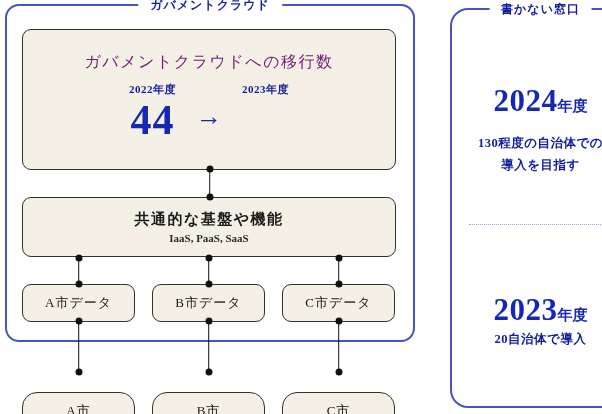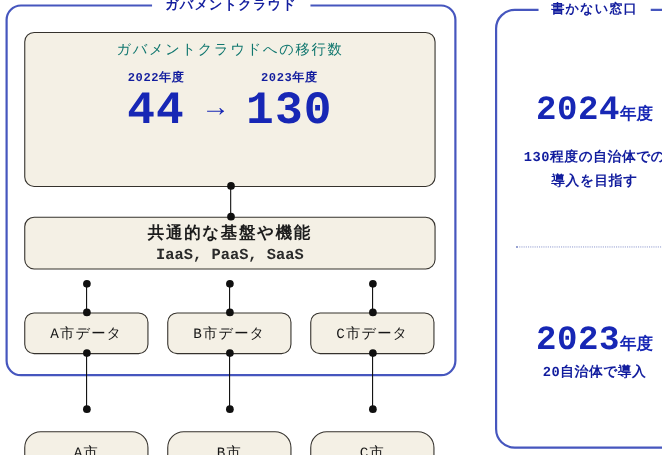--- a/index.html
+++ b/index.html
@@ -6,46 +6,46 @@
     --blue:#4656be;
     --navy:#121d9e;
     --navy2:#1727b5;
     --cream:#f4f0e5;
     --boxline:#35322d;
     --ink:#101010;
   }
   html,body{margin:0;padding:0;background:#fff;}
   .canvas{
     position:relative;width:602px;height:414px;background:#ffffff;
-    font-family:Liberation Mono, monospace;overflow:hidden;
+    font-family:Liberation Serif, serif;overflow:hidden;
   }
   
   .panel{position:absolute;border:2px solid var(--blue);box-sizing:border-box;background:transparent;}
   .panel-left{left:5px;top:4px;width:410px;height:338px;border-radius:14px;}
   .panel-right{left:450px;top:8px;width:181px;height:400px;border-radius:18px;}
   .panel-label{
     position:absolute;top:-9px;left:50%;transform:translateX(-50%);
     background:#ffffff;padding:0 12px;font-size:12px;line-height:16px;
     font-weight:bold;color:var(--navy);white-space:nowrap;letter-spacing:1px;
   }
   
   .box{
     position:absolute;background:var(--cream);border:1.5px solid var(--boxline);
     border-radius:9px;box-sizing:border-box;z-index:2;
   }
   .box-migration{left:22px;top:29px;width:374px;height:141px;display:flex;flex-direction:column;align-items:center;}
-  .mig-title{margin-top:6px;font-size:13px;font-weight:500;color:#0f766e;letter-spacing:1.5px;}
+  .mig-title{margin-top:22px;font-size:16px;font-weight:500;color:#701a75;letter-spacing:1.5px;}
   .mig-row{display:flex;align-items:flex-start;margin-top:9px;gap:20px;}
   .mig-col{display:flex;flex-direction:column;align-items:center;}
   .mig-year{font-size:11px;font-weight:bold;color:var(--navy);letter-spacing:0.5px;}
   .mig-value{font-size:42px;font-weight:bold;color:var(--navy2);line-height:1.0;margin-top:2px;letter-spacing:1px;}
   .mig-arrow{font-size:26px;font-weight:bold;color:var(--navy2);margin-top:22px;line-height:1;}
-  .box-platform{left:22px;top:197px;width:374px;height:48px;display:flex;flex-direction:column;align-items:center;justify-content:center;}
+  .box-platform{left:22px;top:197px;width:374px;height:60px;display:flex;flex-direction:column;align-items:center;justify-content:center;}
   .plat-title{font-size:15px;font-weight:bold;color:#1c1c1c;letter-spacing:1.5px;}
-  .plat-sub{font-size:14px;font-weight:600;color:#2a2a2a;margin-top:3px;}
+  .plat-sub{font-size:11px;font-weight:600;color:#2a2a2a;margin-top:3px;}
   .box-small{
     top:284px;width:113px;height:38px;display:flex;align-items:center;justify-content:center;
     font-size:13px;font-weight:500;color:#161616;letter-spacing:1px;text-align:center;
   }
   .box-city{top:392px;height:37px;border-radius:15px;}
   .pos-a{left:22px}.pos-b{left:152px}.pos-c{left:282px}
   
   .connector{position:absolute;width:9px;z-index:3;}
   .connector::before{
     content:"";position:absolute;left:50%;top:0;bottom:0;width:1.6px;
@@ -89,21 +89,20 @@
   <div class="box box-migration">
     <div class="mig-title">ガバメントクラウドへの移行数</div>
     <div class="mig-row">
       <div class="mig-col">
         <span class="mig-year">2022年度</span>
         <span class="mig-value">44</span>
       </div>
       <span class="mig-arrow">→</span>
       <div class="mig-col">
         <span class="mig-year">2023年度</span>
-        <span class="mig-value">130</span>
       </div>
     </div>
   </div>
 
   <div class="box box-platform">
     <div class="plat-title">共通的な基盤や機能</div>
     <div class="plat-sub">IaaS, PaaS, SaaS</div>
   </div>
 
   <div class="box box-small pos-a">A市データ</div>

